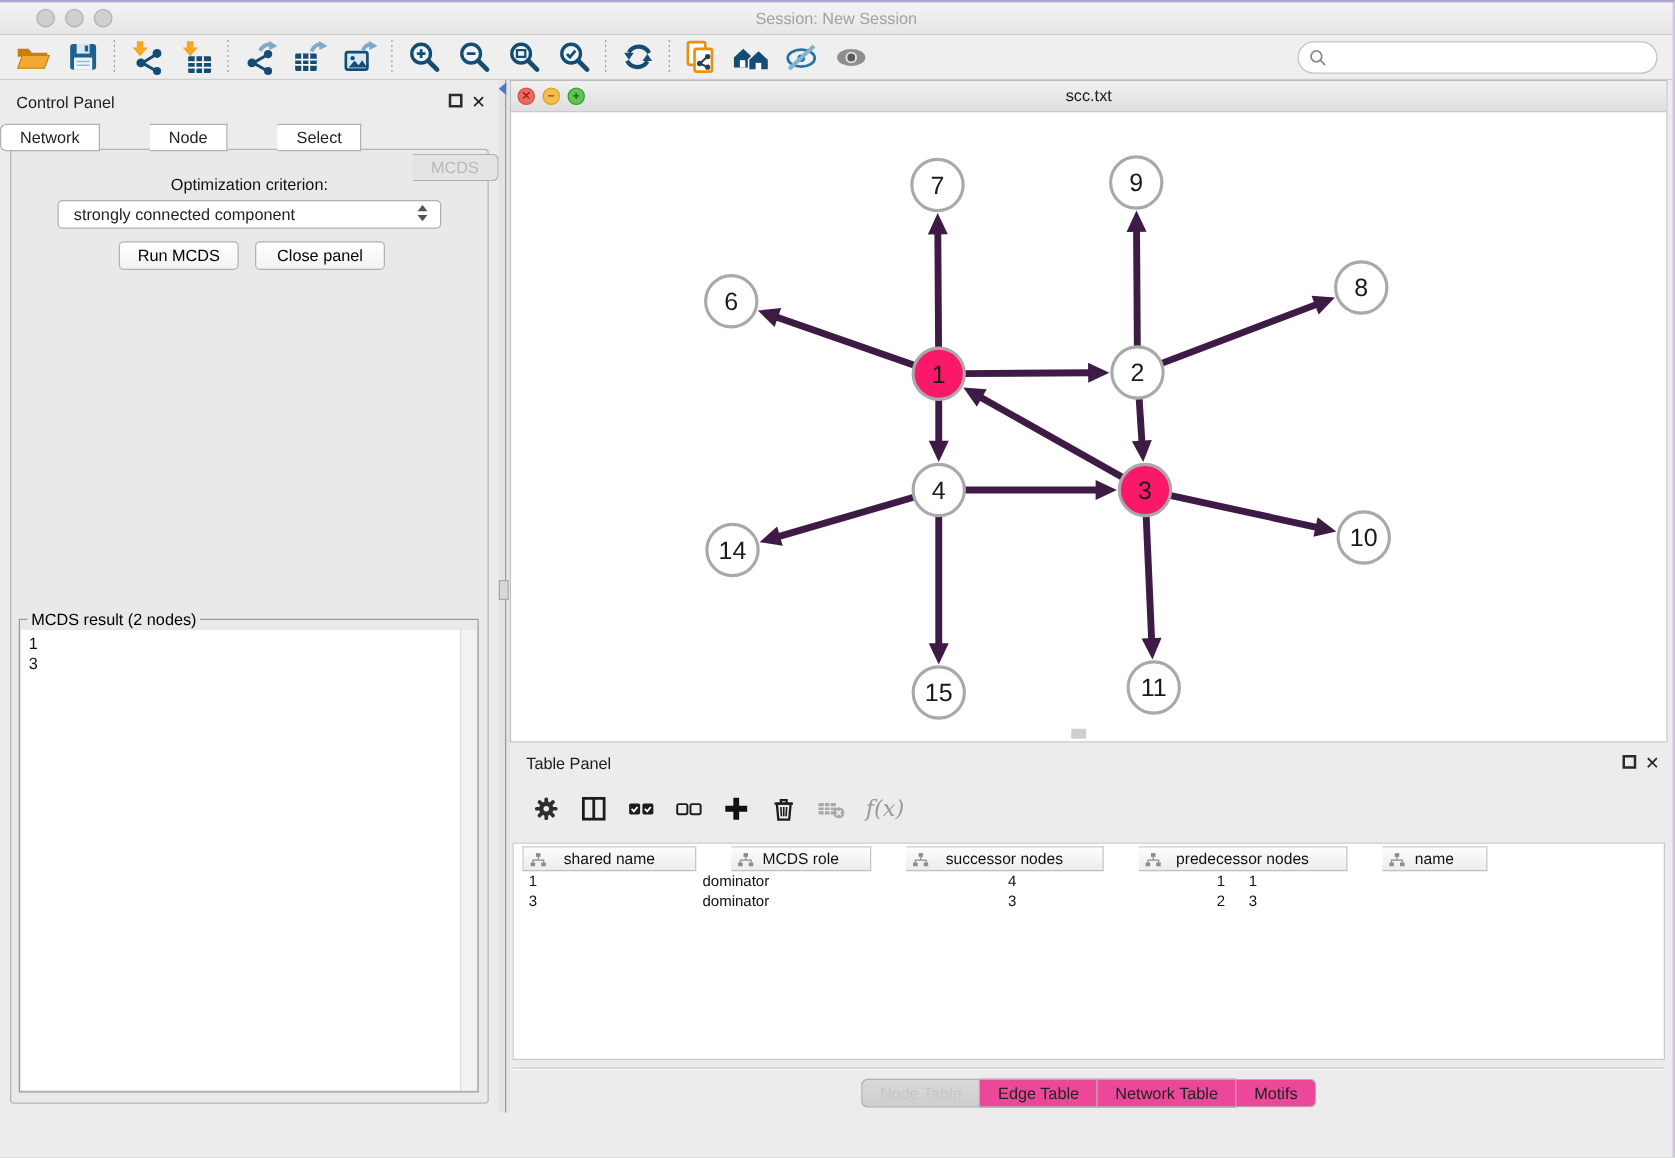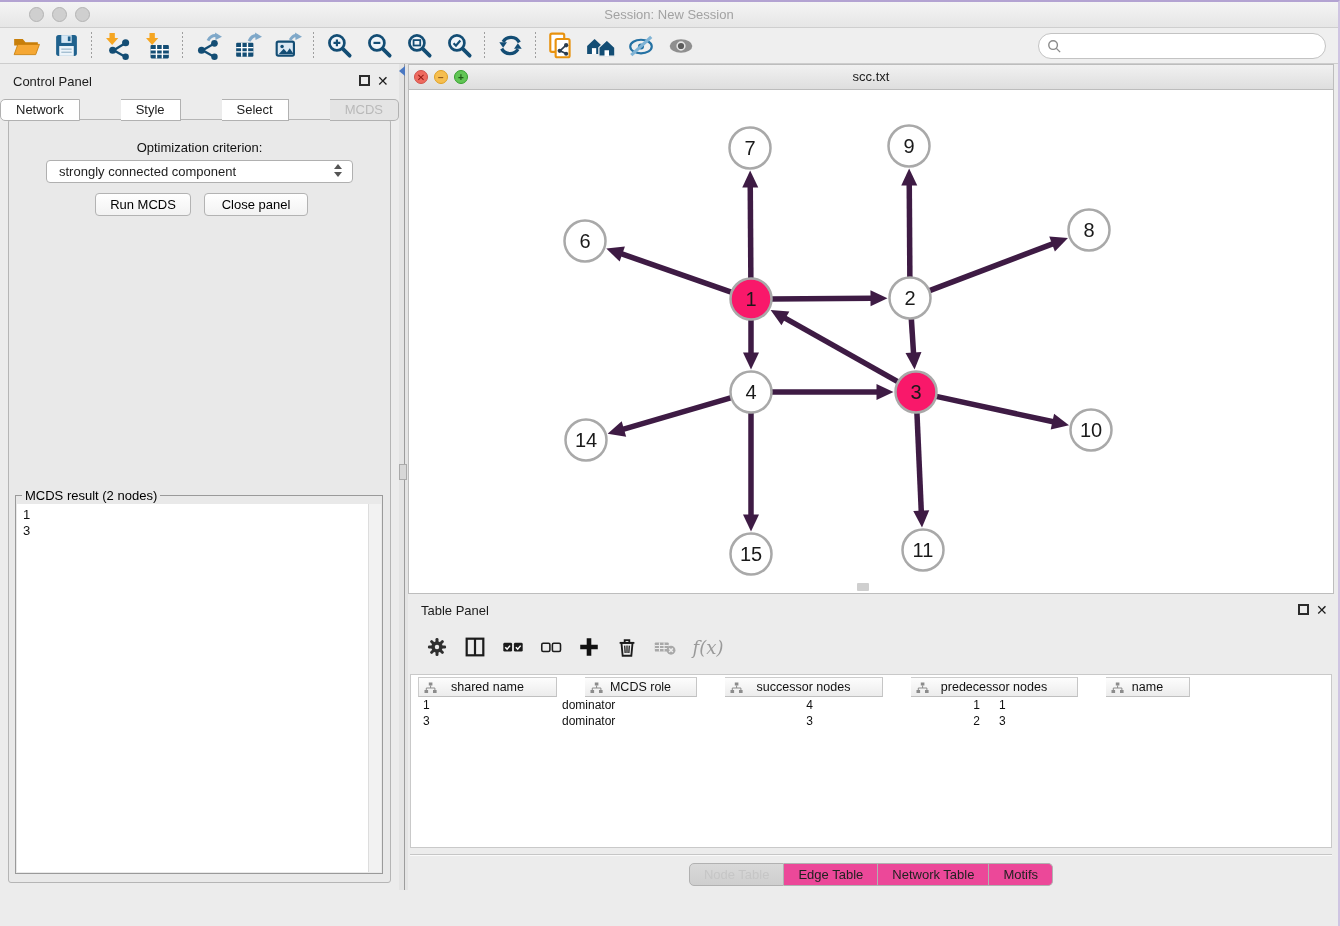--- a/index.html
+++ b/index.html
@@ -28,21 +28,21 @@
   
   .control-panel{position:absolute;left:0;top:62px;width:399px;bottom:36px;background:#ececec;}
   .panel-head{position:absolute;left:0;top:8px;width:100%;height:20px;padding-left:25px;}
   .panel-head .ph-title{position:absolute;left:13px;top:2px;font-size:13px;color:#1c1c1c;}
   .ph-float{position:absolute;width:11px;height:11px;border:2px solid #2b2b2b;top:3px;}
   .ph-close{position:absolute;top:1px;font-size:14px;font-weight:bold;color:#1c1c1c;line-height:16px;}
   .cp-tabs{position:absolute;left:0;top:35px;width:100%;display:flex;justify-content:space-between;z-index:3;}
   .cp-tab{height:22px;line-height:20px;padding:0 15px;font-size:13px;background:#fff;
     border:1px solid #b1b1b1;border-left:none;cursor:pointer;}
   .cp-tab:first-child{border-left:1px solid #b1b1b1;border-radius:5px 0 0 5px;}
-  .cp-tab:last-child{border-radius:0 5px 5px 0;}
+  .cp-tab:last-child{border-radius:0 5px 5px 0;margin-top:24px;}
   .cp-tab.cp-active{background:#e4e4e4;color:#b9b9b9;}
   .cp-box{position:absolute;left:8px;right:8px;top:55px;bottom:7px;background:#e9e9e9;
     border:1px solid #b5b5b5;border-radius:3px;}
   .opt-label{position:absolute;left:0;width:100%;top:20px;text-align:center;font-size:13px;color:#111;}
   .criterion{position:absolute;left:37px;right:37px;top:40px;height:23px;background:#fff;
     border:1px solid #b0b0b0;border-radius:4px;font-size:13px;line-height:21px;
     padding-left:12px;cursor:pointer;}
   .criterion .updown{position:absolute;right:9px;top:3px;width:9px;}
   .criterion .updown i{display:block;width:0;height:0;border-left:4.5px solid transparent;
     border-right:4.5px solid transparent;}
@@ -273,21 +273,21 @@
   </div>
 
   <div class="control-panel">
     <div class="panel-head">
       <span class="ph-title">Control Panel</span>
       <span class="ph-float" style="left:359px"></span>
       <span class="ph-close" style="left:377px">✕</span>
     </div>
     <div class="cp-tabs" id="cp-tabs">
         <div class="cp-tab">Network</div>
-        <div class="cp-tab">Style</div>
+        <div class="cp-tab">Node</div>
         <div class="cp-tab">Select</div>
         <div class="cp-tab cp-active">MCDS</div>
       </div>
     <div class="cp-box">
       <div class="opt-label">Optimization criterion:</div>
       <div class="criterion">
         <span>strongly connected component</span>
         <span class="updown">
             <i class="up"></i>
             <i class="down"></i>

